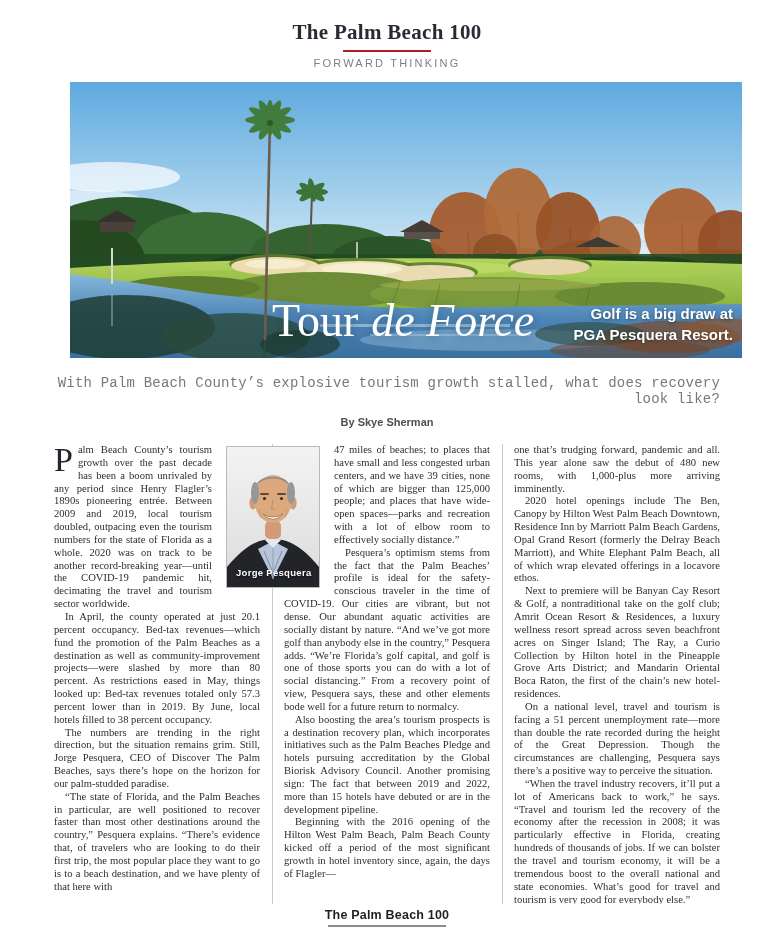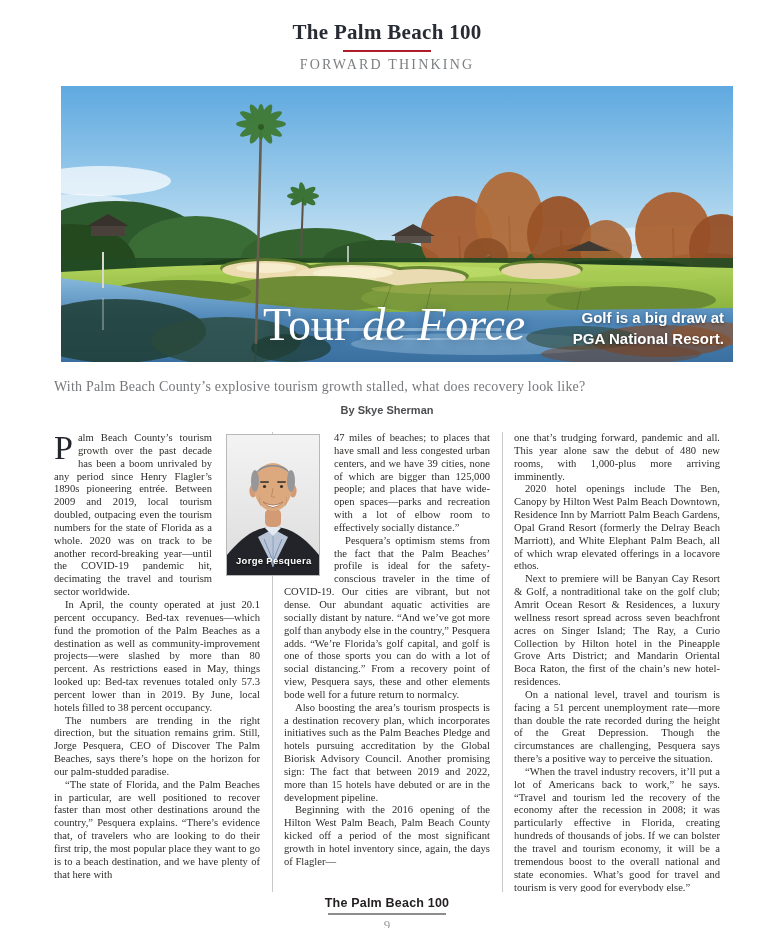--- a/index.html
+++ b/index.html
@@ -17,22 +17,22 @@
   
   .masthead{text-align:center;}
   .masthead-title{
     margin:0;
     font-family:"Liberation Serif",serif;
     font-size:21px;font-weight:700;letter-spacing:.3px;
     color:#272b33;
   }
   .masthead-rule{width:88px;height:2px;background:#ae1e28;margin:5px auto 5px auto;}
   .masthead-tagline{
-    font-family:Liberation Serif, serif;
-    font-size:14px;letter-spacing:2.2px;color:#7d8083;
+    font-family:Liberation Sans, sans-serif;
+    font-size:11px;letter-spacing:2.2px;color:#7d8083;
   }
   
   .hero{
     position:relative;margin:13px 0 0 0;
     width:672px;height:276px;overflow:hidden;background:#7db4d8;
   }
   .hero svg{display:block;}
   .hero-title{
     position:absolute;left:202px;bottom:14px;
     font-family:"Liberation Serif",serif;
@@ -43,22 +43,22 @@
   .hero-title .it{font-style:italic;margin-left:13px;}
   .hero-credit{
     position:absolute;right:9px;bottom:12px;
     font-family:"Liberation Sans",sans-serif;
     font-size:15px;font-weight:700;color:#ffffff;
     text-align:right;line-height:1.45;
     text-shadow:0 1px 3px rgba(0,0,0,.45);
   }
   
   .deck{
-    margin:17px auto 4px auto;text-align:left;
-    font-family:Liberation Serif, serif;
+    margin:17px auto 4px auto;text-align:right;
+    font-family:Liberation Mono, monospace;
     font-size:14px;color:#77787b;letter-spacing:.2px;
   }
   .byline{
     margin:9px auto 0 auto;text-align:center;
     font-family:"Liberation Sans",sans-serif;
     font-size:11px;font-weight:700;color:#4d4e50;
   }
   
   .article{
     display:flex;margin-top:16px;height:460px;overflow:hidden;
@@ -106,21 +106,21 @@
 <body>
 
 <div class="page">
 
   <header class="masthead">
     <h1 class="masthead-title">The Palm Beach 100</h1>
     <div class="masthead-rule"></div>
     <div class="masthead-tagline">FORWARD THINKING</div>
   </header>
 
-  <figure class="hero" style="margin-left:7px">
+  <figure class="hero" style="margin-left:16px">
     <svg width="672" height="276" viewBox="0 0 672 276" aria-hidden="true">
       <defs>
         <linearGradient id="sky" x1="0" y1="0" x2="0" y2="1">
           <stop offset="0" stop-color="#5fa9e0"></stop>
           <stop offset="0.55" stop-color="#a2cfec"></stop>
           <stop offset="1" stop-color="#ddeef7"></stop>
         </linearGradient>
         <linearGradient id="water" x1="0" y1="0" x2="0" y2="1">
           <stop offset="0" stop-color="#86b7da"></stop>
           <stop offset="0.5" stop-color="#4f87b8"></stop>
@@ -231,21 +231,21 @@
       </g>
 
       <line x1="42" y1="166" x2="42" y2="202" stroke="#d8d8cc" stroke-width="2"></line>
       <line x1="42" y1="212" x2="42" y2="244" stroke="#cfd4cc" stroke-width="1.5" opacity="0.5"></line>
     </svg>
     <div class="hero-title">
       <span class="rm">Tour</span><span class="it">de Force</span>
     </div>
     <div class="hero-credit">
       <div>Golf is a big draw at</div>
-      <div>PGA National Resort.</div>
+      <div>PGA Pesquera Resort.</div>
     </div>
   </figure>
 
   <p class="deck">With Palm Beach County’s explosive tourism growth stalled, what does recovery look like?</p>
   <p class="byline">By Skye Sherman</p>
 
   <section class="article">
 
     <div class="col">
       <span class="col1-photo-spacer"></span>

